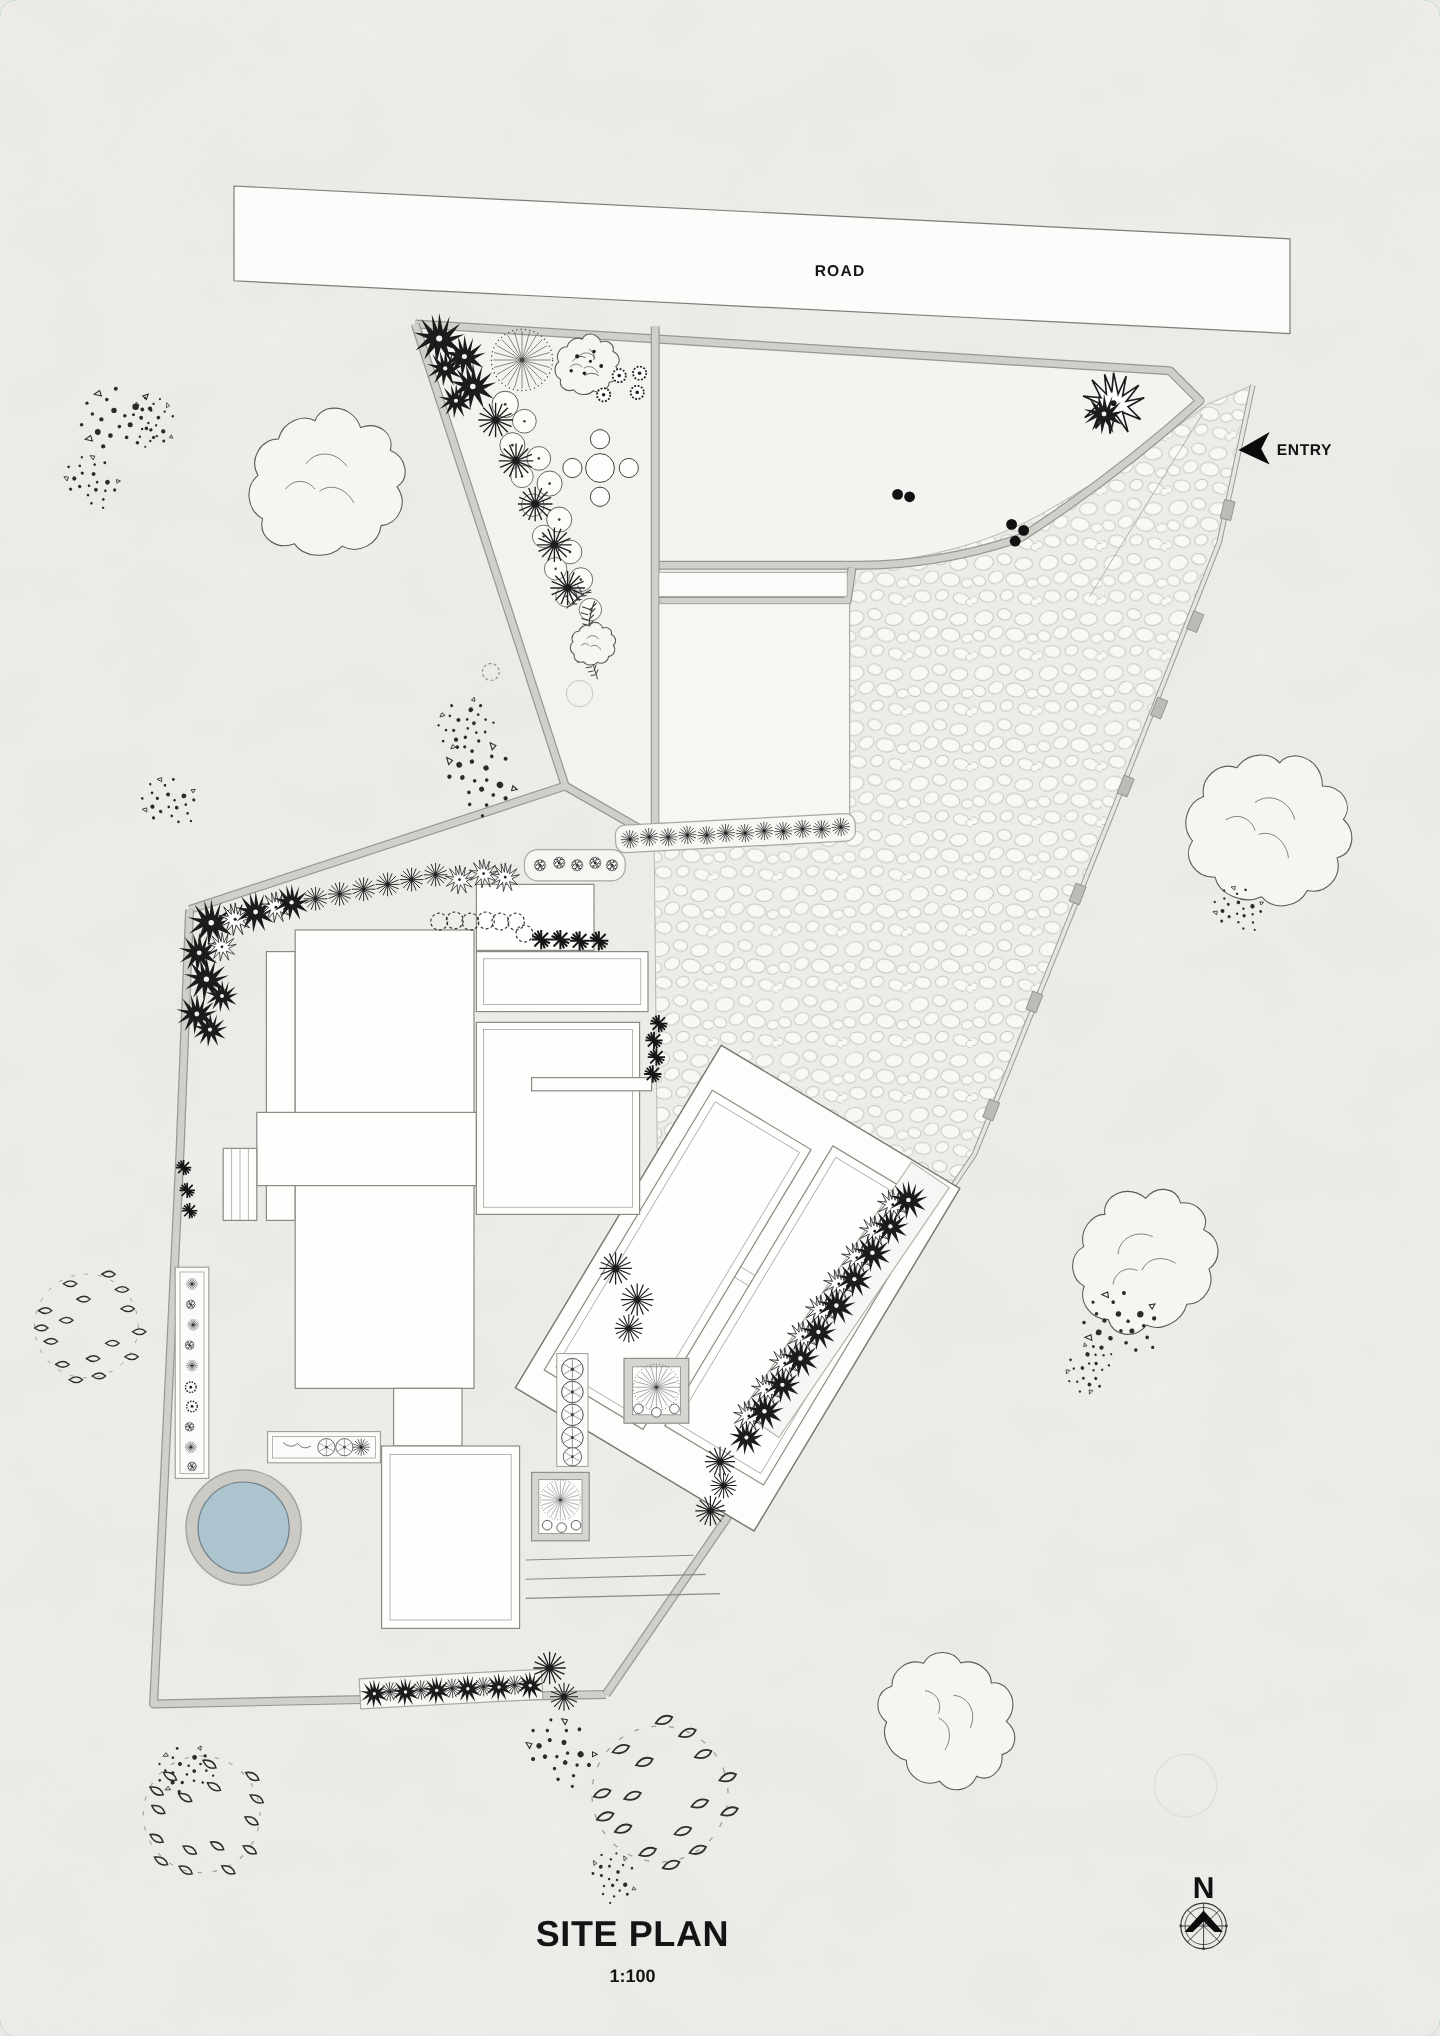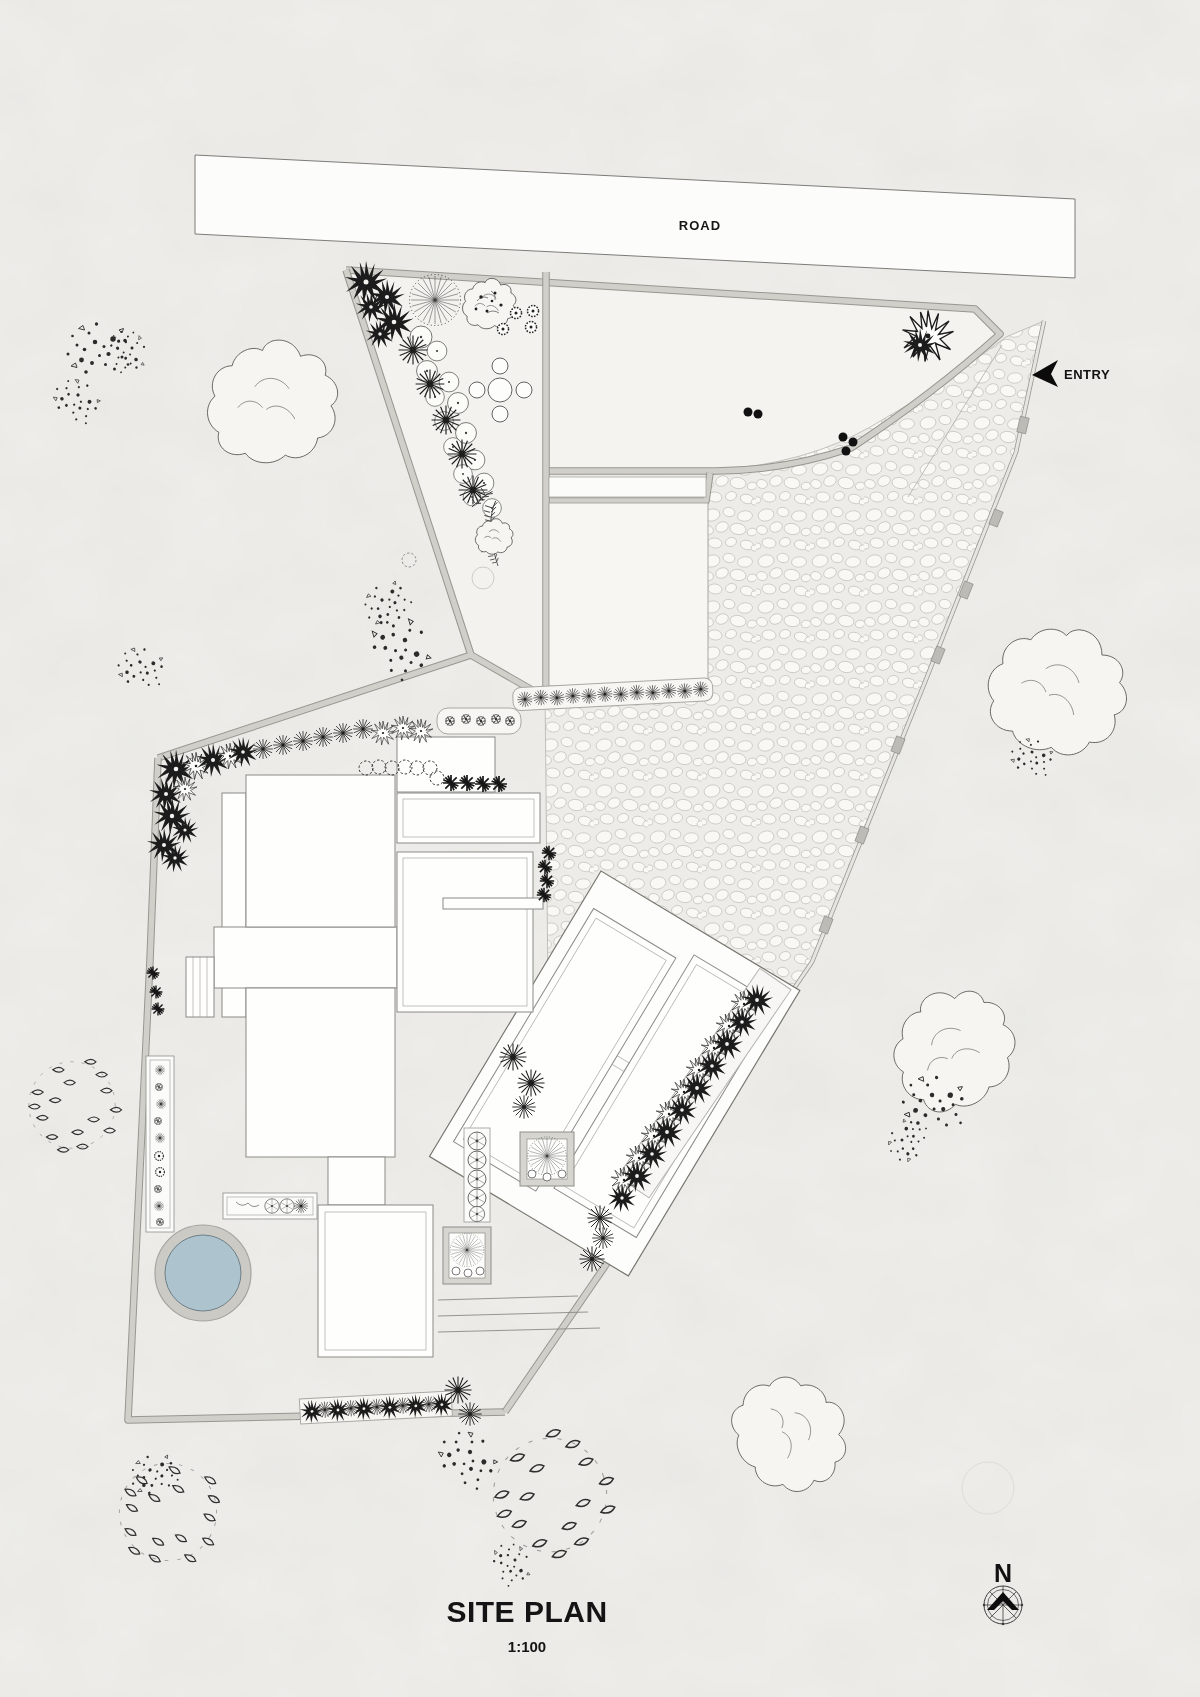--- a/index.html
+++ b/index.html
@@ -1,17 +1,17 @@
 <!DOCTYPE html>
 <html><head>
 <meta charset="utf-8">
 <style>
   html,body{margin:0;padding:0;background:#e9e8e5;}
   .sheet{position:relative;width:1200px;height:1697px;background:#14b8a6;overflow:hidden;
-         font-family:"Liberation Sans","DejaVu Sans",sans-serif;}
+         font-family:"Liberation Sans","DejaVu Sans",sans-serif;border-radius:14px;}
   svg{display:block;}
   text{font-family:"Liberation Sans","DejaVu Sans",sans-serif;}
   .lbl-road{font-size:13px;font-weight:bold;letter-spacing:1px;fill:#161616;}
   .lbl-entry{font-size:13px;font-weight:bold;letter-spacing:.5px;fill:#111;}
   .lbl-title{font-size:30px;font-weight:bold;letter-spacing:.5px;fill:#141414;}
   .lbl-scale{font-size:15px;font-weight:bold;fill:#141414;}
   .lbl-n{font-size:25px;font-weight:bold;fill:#111;}
   .w1{stroke:#98978f;stroke-width:7.5;fill:none;stroke-linejoin:round;stroke-linecap:butt;}
   .w2{stroke:#d0cfca;stroke-width:5.5;fill:none;stroke-linejoin:round;stroke-linecap:butt;}
   .b1{stroke:#9a9992;stroke-width:4.6;fill:none;stroke-linejoin:round;}

